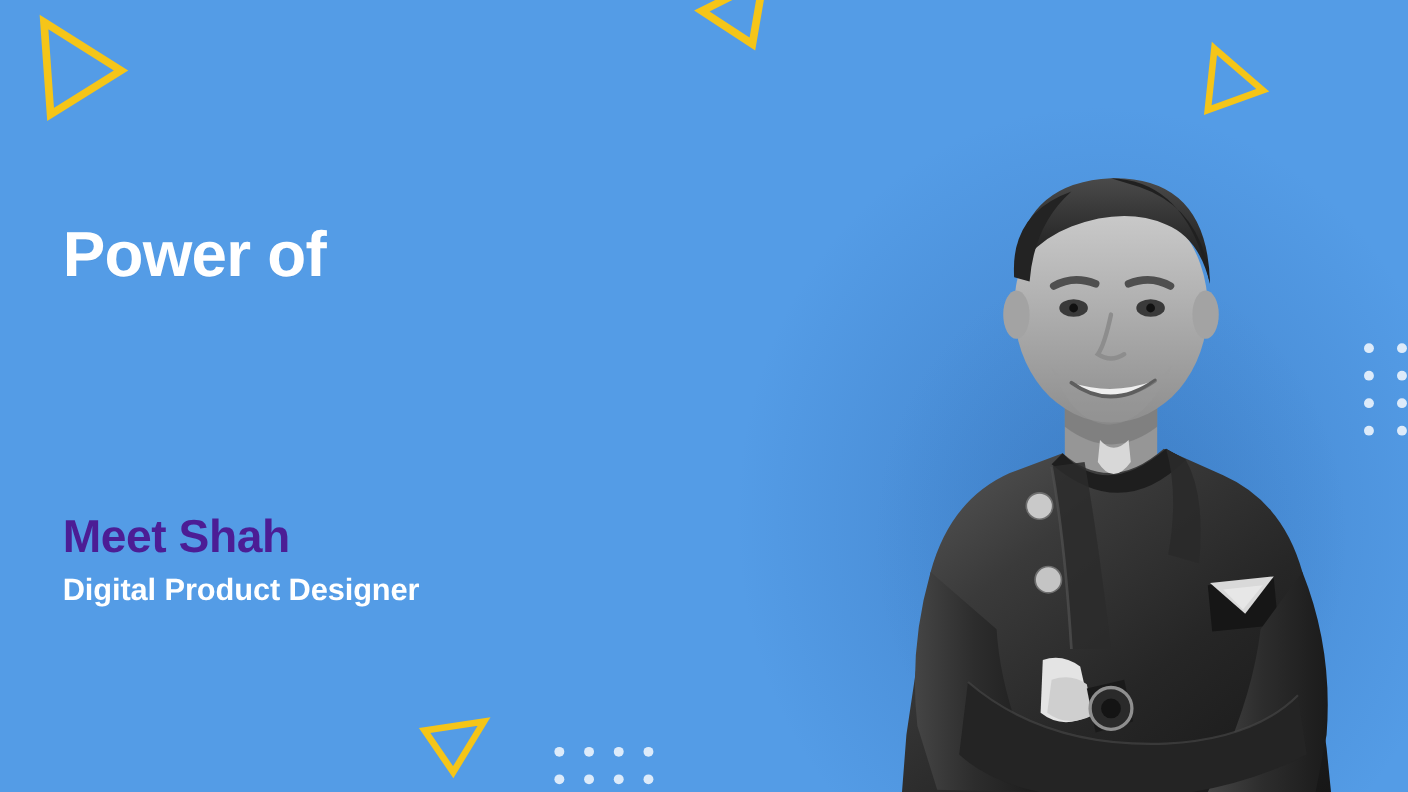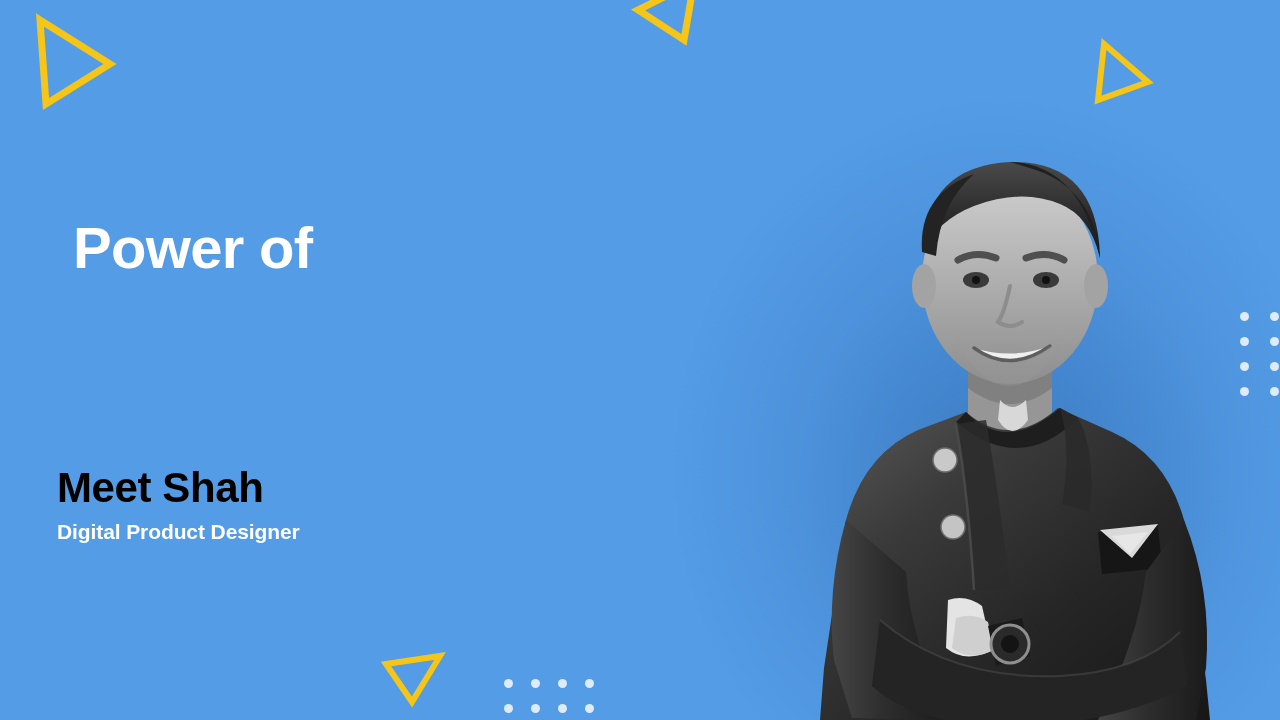--- a/index.html
+++ b/index.html
@@ -79,41 +79,41 @@
     left: 57px;
     top: 198px;
     width: 640px;
   }
   .title {
     color: #ffffff;
     font-size: 58px;
     line-height: 1.18;
     font-weight: 700;
     letter-spacing: -0.7px;
-    margin: 16px;
+    margin: 0;
     text-shadow: 0 1px 0 rgba(0,0,0,0.03);
   }
   .title .line { display: block; }
 
   .speaker-block {
     position: absolute;
     left: 57px;
     top: 466px;
   }
   .speaker-name {
-    color: #000000;
+    color: #4c1d95;
     font-size: 42px;
     font-weight: 700;
     letter-spacing: -0.4px;
     line-height: 1.05;
     margin: 0 0 10px 0;
   }
   .speaker-role {
     color: #ffffff;
-    font-size: 21px;
+    font-size: 28px;
     font-weight: 700;
     letter-spacing: -0.1px;
     margin: 0;
   }
 
   
   .portrait {
     position: absolute;
     left: 760px;
     top: 120px;

